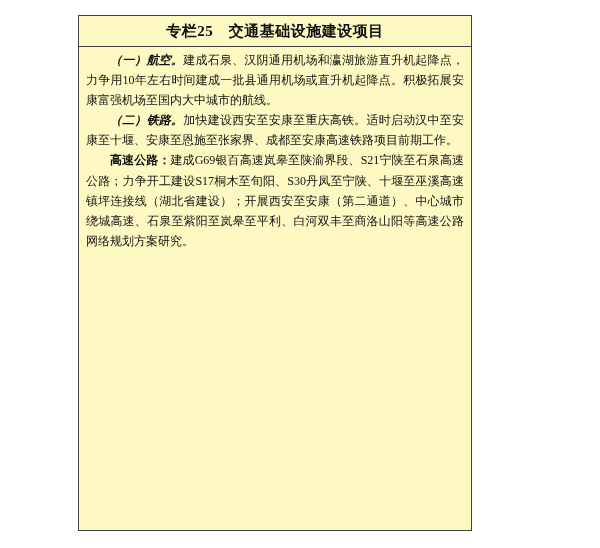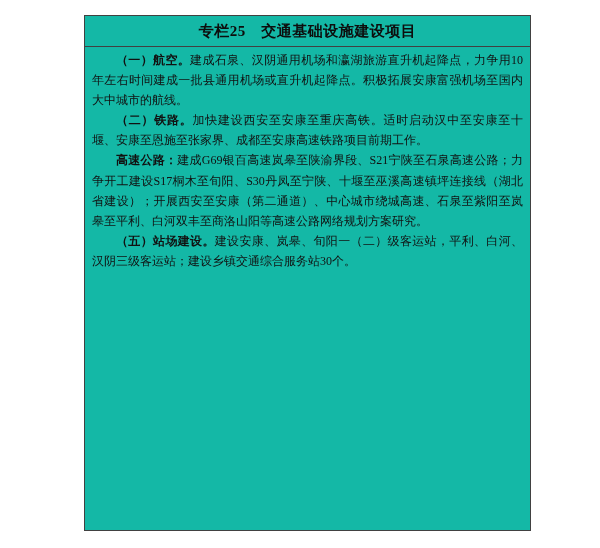--- a/index.html
+++ b/index.html
@@ -9,27 +9,27 @@
   }
   body {
     width: 600px;
     height: 548px;
     position: relative;
     font-family: "Liberation Serif", serif;
     color: #111111;
   }
   .doc-box {
     position: absolute;
-    left: 84px;
+    left: 78px;
     top: 15px;
-    width: 447px;
+    width: 394px;
     height: 516px;
     box-sizing: border-box;
     border: 1px solid #414141;
-    background: #14b8a6;
+    background: #fef9c3;
     overflow: hidden;
   }
   .title-row {
     height: 31px;
     box-sizing: border-box;
     border-bottom: 1px solid #414141;
     display: flex;
     align-items: center;
     justify-content: center;
     font-size: 15px;
@@ -44,30 +44,30 @@
     text-align: justify;
     text-justify: inter-character;
   }
   .content p {
     margin: 0;
     padding: 0;
     text-indent: 2em;
   }
   .lead-kai {
     font-weight: bold;
+    font-style: italic;
   }
   .lead-bold {
     font-weight: bold;
     margin-top: 16px;
   }
 </style>
 </head>
 <body>
 
 <div class="doc-box">
   <div class="title-row">专栏25　交通基础设施建设项目</div>
   <div class="content">
     <p><span class="lead-kai">（一）航空。</span><span>建成石泉、汉阴通用机场和瀛湖旅游直升机起降点，力争用10年左右时间建成一批县通用机场或直升机起降点。积极拓展安康富强机场至国内大中城市的航线。</span></p>
     <p><span class="lead-kai">（二）铁路。</span><span>加快建设西安至安康至重庆高铁。适时启动汉中至安康至十堰、安康至恩施至张家界、成都至安康高速铁路项目前期工作。</span></p>
     <p><span class="lead-bold">高速公路：</span><span>建成G69银百高速岚皋至陕渝界段、S21宁陕至石泉高速公路；力争开工建设S17桐木至旬阳、S30丹凤至宁陕、十堰至巫溪高速镇坪连接线（湖北省建设）；开展西安至安康（第二通道）、中心城市绕城高速、石泉至紫阳至岚皋至平利、白河双丰至商洛山阳等高速公路网络规划方案研究。</span></p>
-    <p><span class="lead-kai">（五）站场建设。</span><span>建设安康、岚皋、旬阳一（二）级客运站，平利、白河、汉阴三级客运站；建设乡镇交通综合服务站30个。</span></p>
   </div>
 </div>
 
 </body></html>

